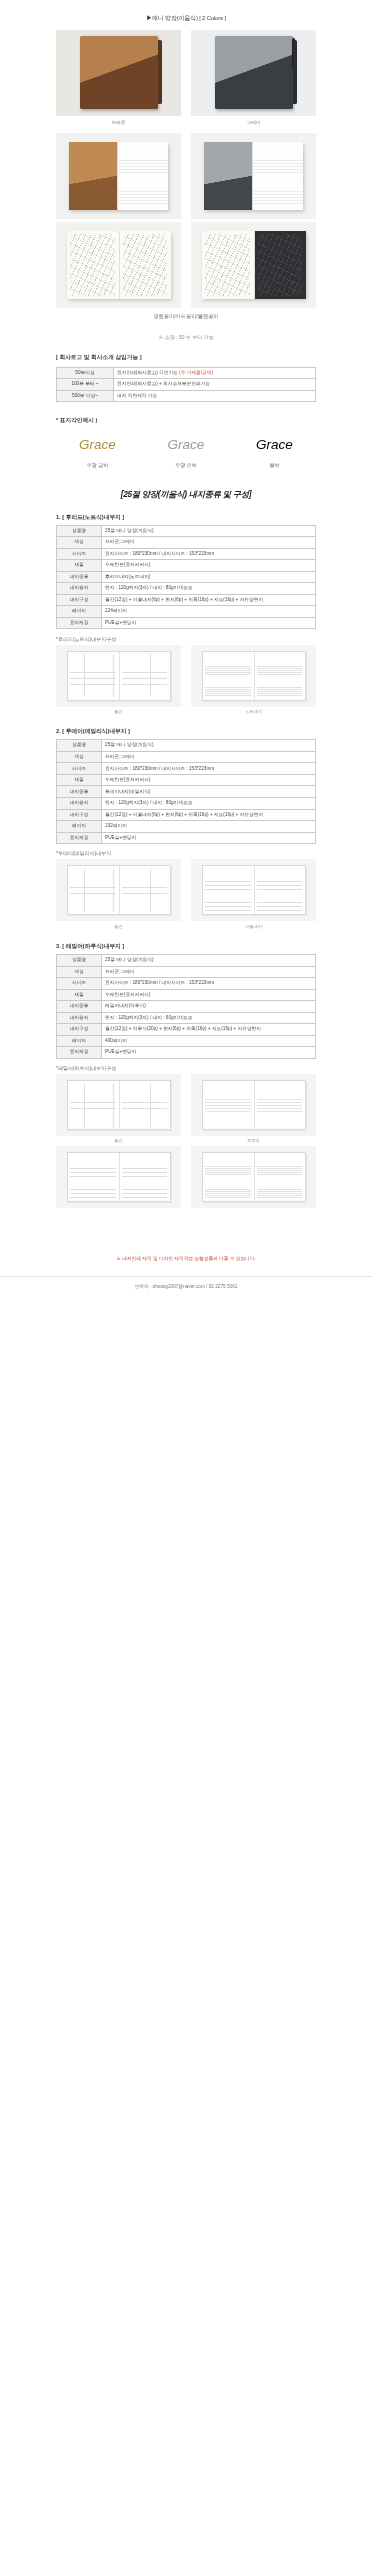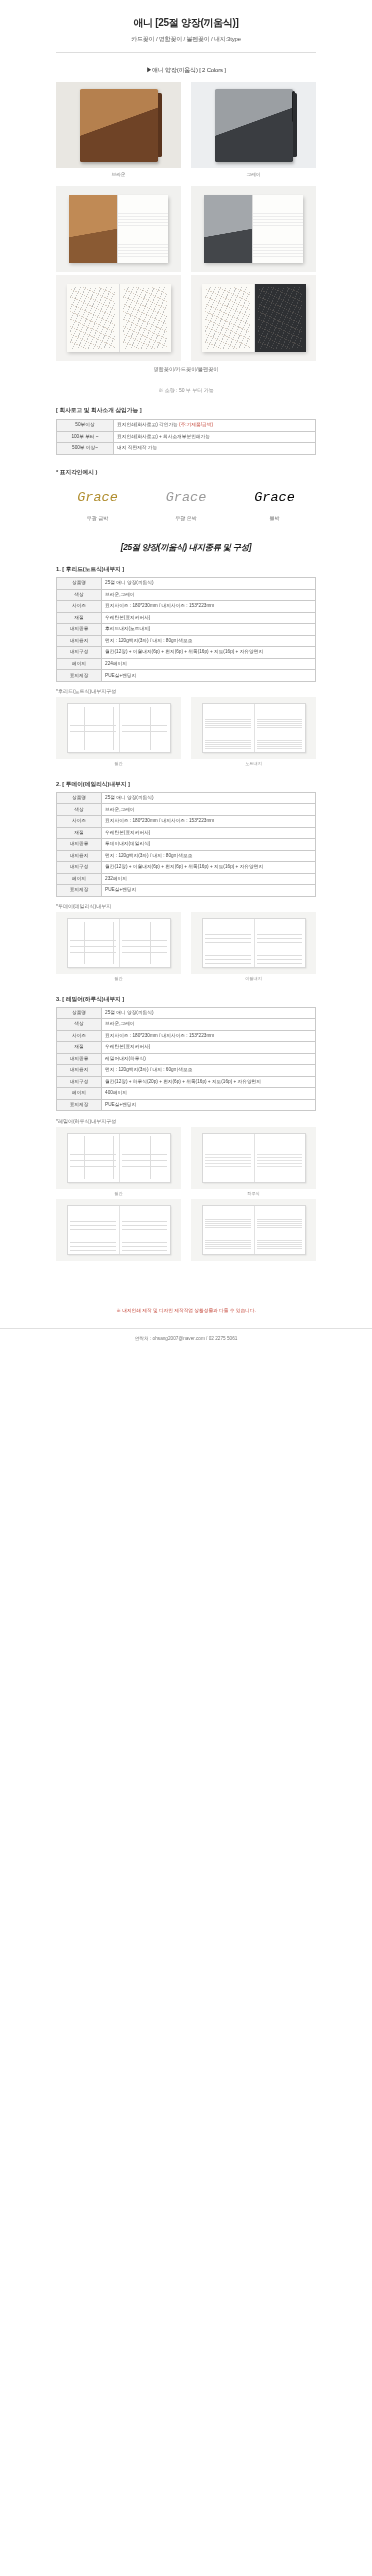--- a/index.html
+++ b/index.html
@@ -117,21 +117,21 @@
   table.tbl td.k { width:45px; background:#f2f2f2; text-align:center; color:#444; }
   table.tbl td.k2 { width:57px; background:#f2f2f2; text-align:center; color:#444; }
   .accent-red { color:#c0392b; }
 
   
   .foil-row { width:260px; margin: 5.2px auto 0 auto; display:flex; justify-content:space-between; }
   .foil-cell { width:83px; text-align:center; }
   .foil-box {
     height:30px; display:flex; align-items:center; justify-content:center;
   }
-  .foil-word { font-family:Liberation Mono, monospace; font-style:italic; font-size:13.5px;text-align:right; }
+  .foil-word { font-family:Liberation Sans, sans-serif; font-style:italic; font-size:13.5px;text-align:right; }
   .foil-gold { color:#b08d2e; }
   .foil-silver { color:#9a9a9a; }
   .foil-black { color:#000; }
   .foil-cap { font-size:5px; color:#666; margin-top:2.1px; }
 
   
   .big-title {
     text-align:center; font-size:8.3px; font-weight:bold; color:#222; margin: 21px 0 13.5px 0; letter-spacing:-0.3px;font-style:italic;
   }
 
@@ -174,25 +174,20 @@
     text-align:center; font-size:4.7px; color:#777;
   }
   .spacer-lg { height: 21px; }
   .spacer-md { height: 11.4px; }
 </style>
 </head>
 <body>
 
 <div class="page">
 
-  <div class="header">
-    <h1>애니 [25절 양장(끼움식)]</h1>
-    <div class="sub">카드꽂이 / 명함꽂이 / 볼펜꽂이 / 내지:3type</div>
-    <div class="rule"></div>
-  </div>
 
   <div class="color-label">▶애니 양장(끼움식)  [ 2 Colors ]</div>
 
   <div class="photo-grid">
     <div class="photo-cell">
       <div class="ph cover-brown">
         <div class="bookblock"></div>
       </div>
       <div class="cap">브라운</div>
     </div>

